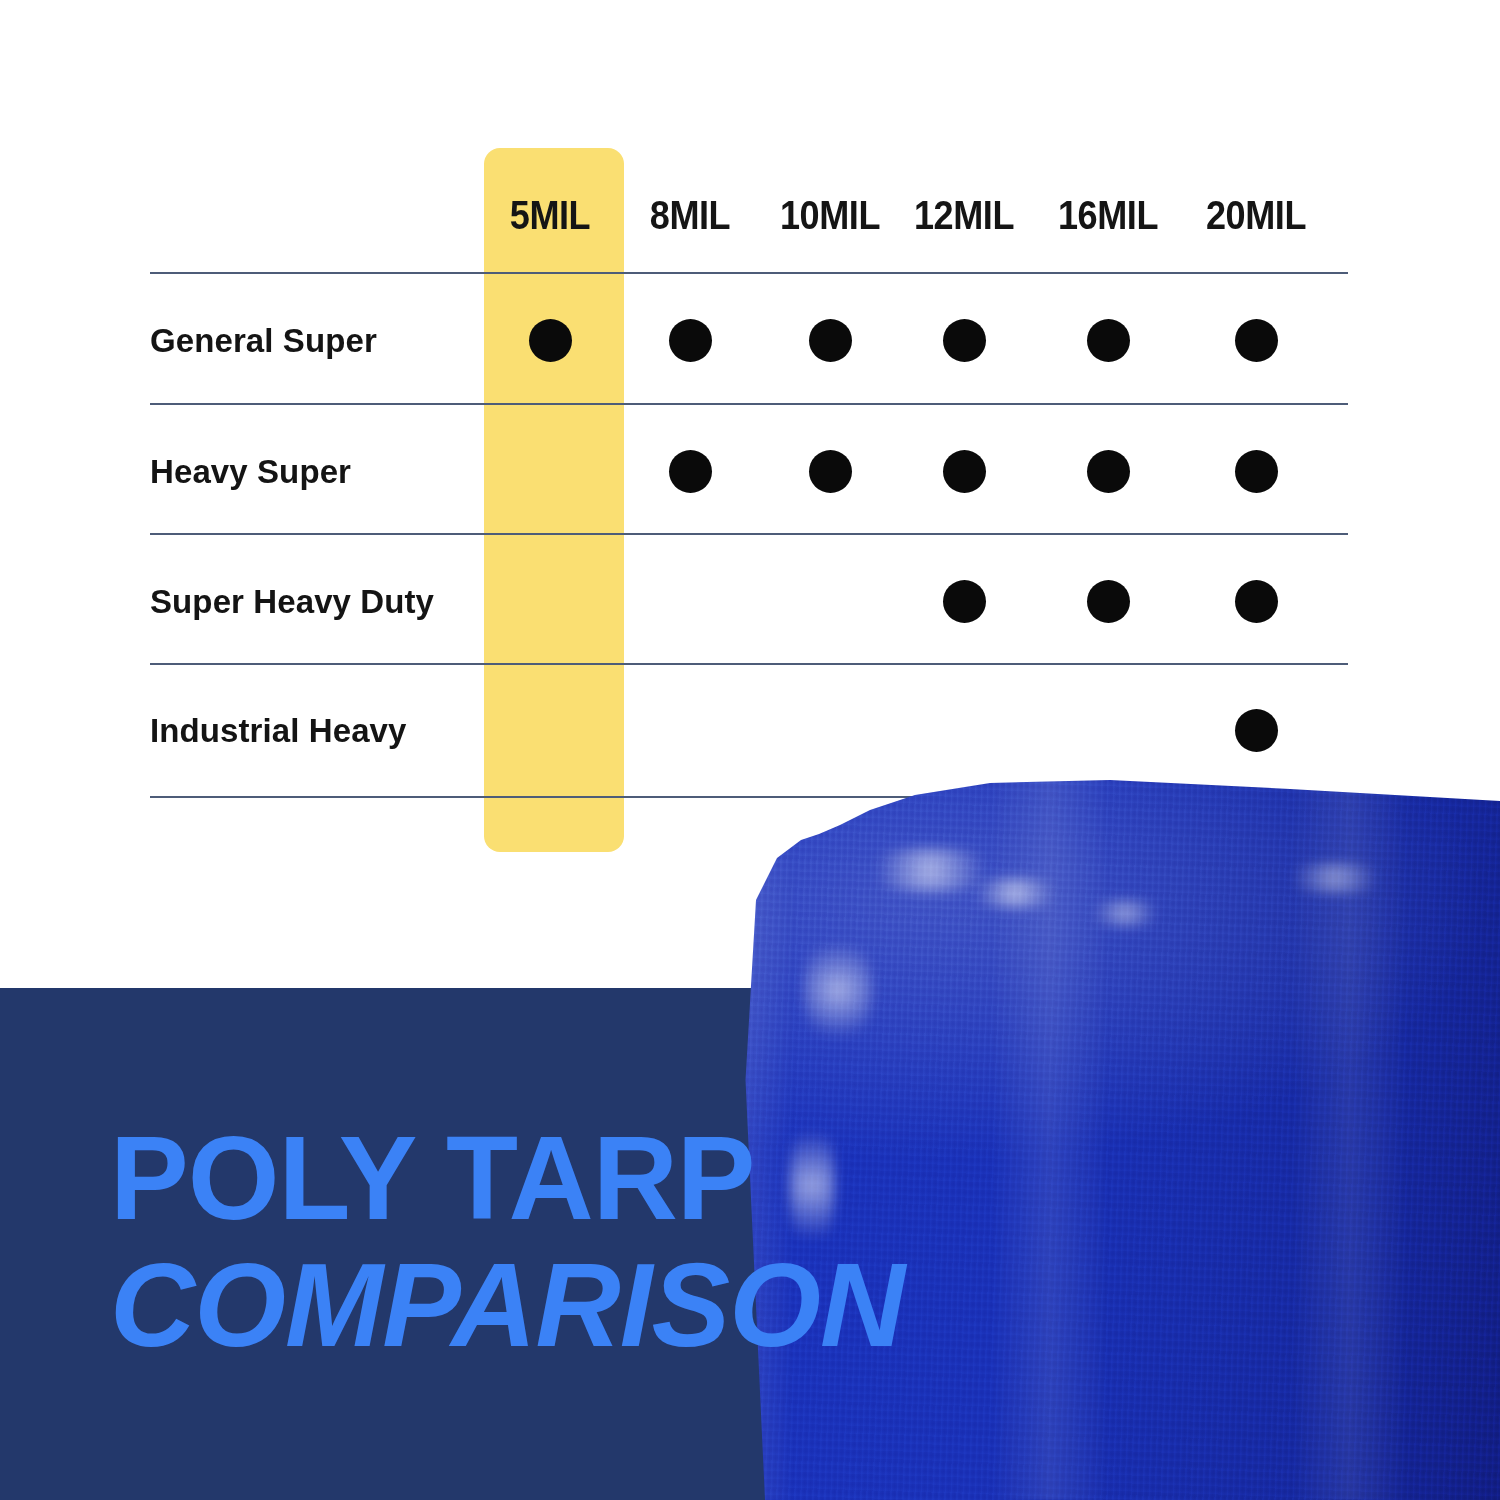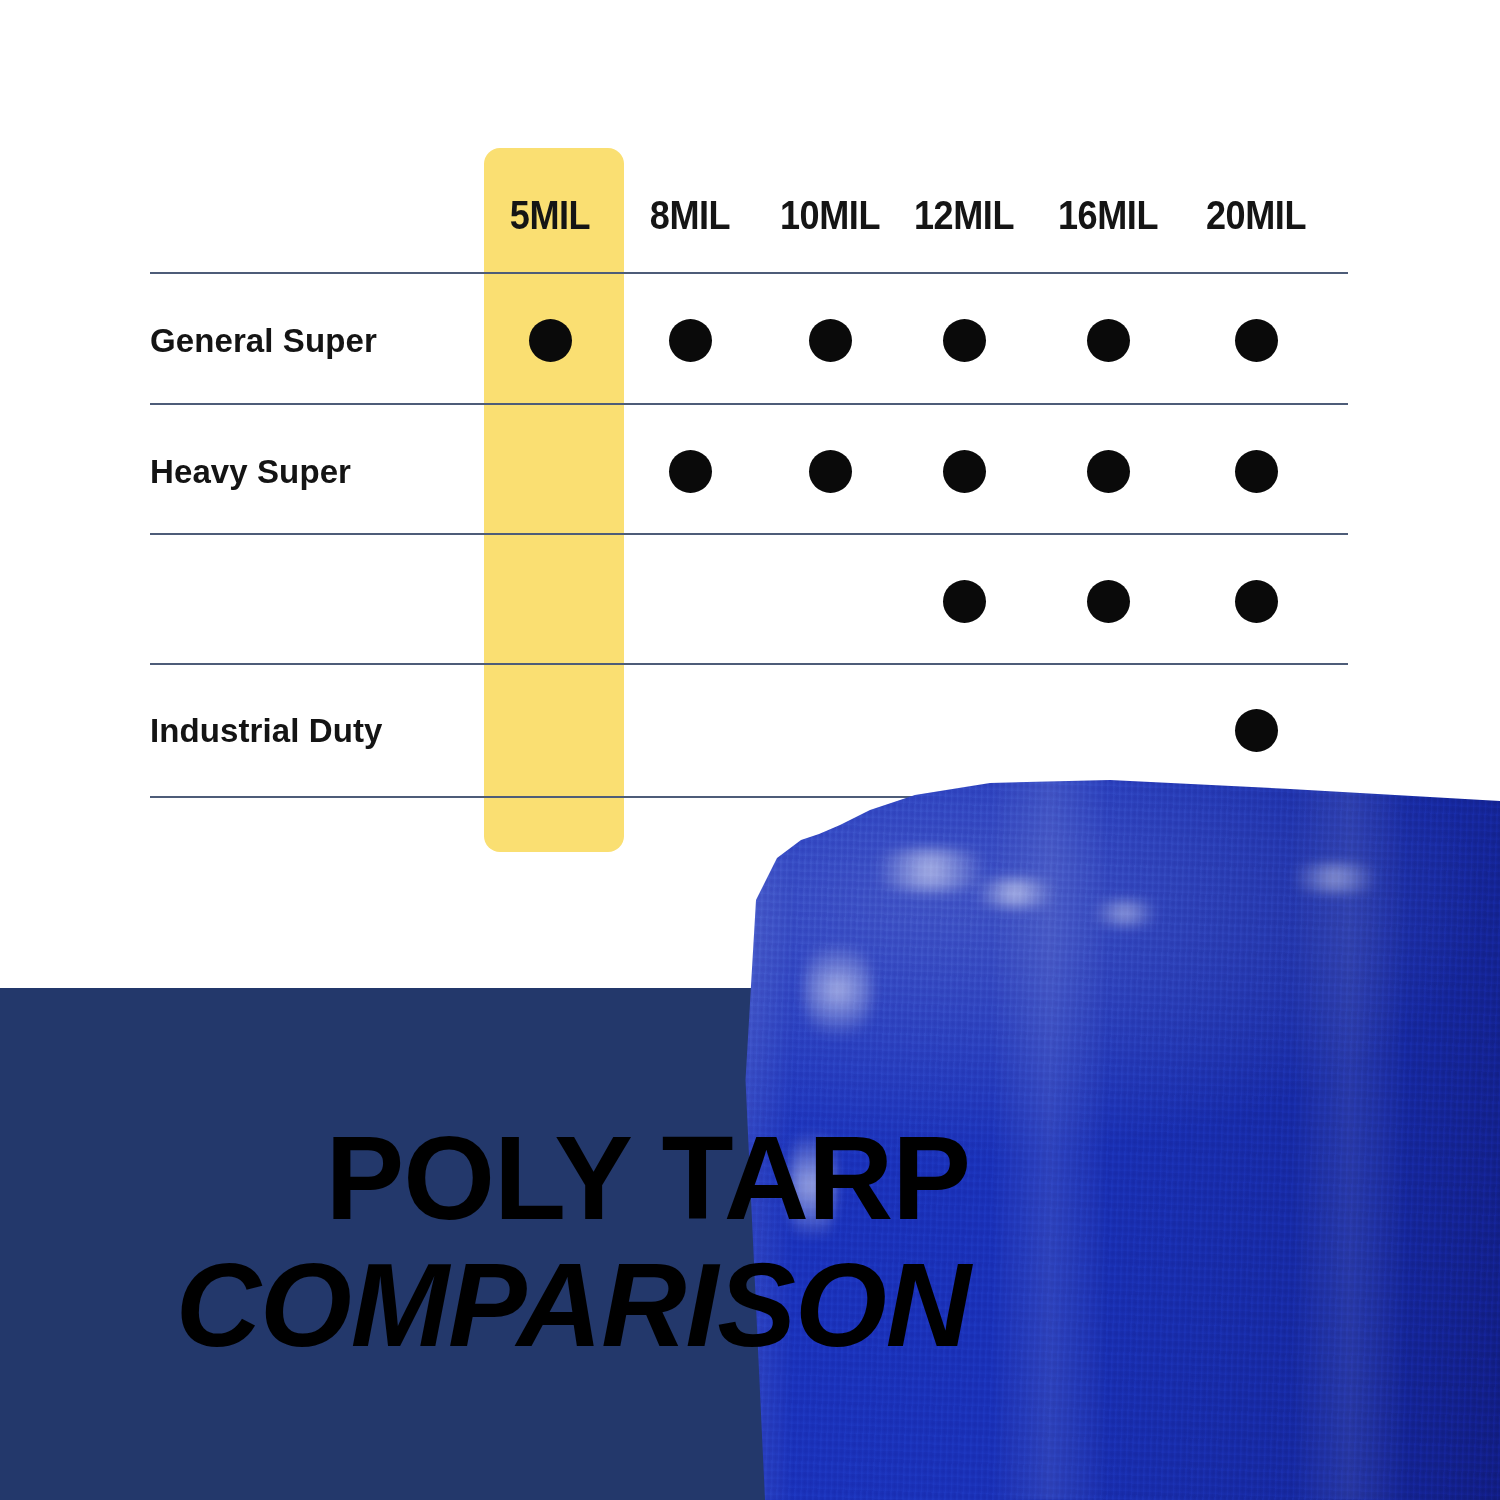--- a/index.html
+++ b/index.html
@@ -15,31 +15,30 @@
 
   
   .banner{
     position:absolute;left:0;top:988px;width:1500px;height:512px;
     background:#23386b;
     z-index:1;
   }
   .banner-title{
     position:absolute;left:110px;top:1122px;width:860px;
     z-index:4;
-    color:#000000;
+    color:#3b82f6;
     font-family:"Liberation Sans", sans-serif;
     font-weight:700;
     font-size:118px;
     line-height:0.96;
     letter-spacing:-1px;
     text-transform:uppercase;
     transform:scaleX(1.0);
     transform-origin:left top;
     pointer-events:none;
-    text-align:right;
   }
   .banner-title .l1{display:block;}
   .banner-title .l2{display:block;margin-top:14px;font-style:italic;}
 
   
   .tarp-wrap{
     position:absolute;left:0;top:0;width:1500px;height:1500px;
     z-index:3;
     pointer-events:none;
     -webkit-clip-path:polygon(
@@ -157,21 +156,22 @@
 
     <div class="colhead" style="left:474px;width:152px;">5MIL</div>
     <div class="colhead" style="left:614px;width:152px;">8MIL</div>
     <div class="colhead" style="left:748px;width:164px;">10MIL</div>
     <div class="colhead" style="left:882px;width:164px;">12MIL</div>
     <div class="colhead" style="left:1026px;width:164px;">16MIL</div>
     <div class="colhead" style="left:1174px;width:164px;">20MIL</div>
 
     <div class="rowlabel" style="top:322px">General Super</div>
     <div class="rowlabel" style="top:453px">Heavy Super</div>
-    <div class="rowlabel" style="top:712px">Industrial Duty</div>
+    <div class="rowlabel" style="top:583px">Super Heavy Duty</div>
+    <div class="rowlabel" style="top:712px">Industrial Heavy</div>
 
     <div id="dot-layer">
         <div class="dot" style="left: 528.5px; top: 318.5px;"></div>
         <div class="dot" style="left: 668.5px; top: 318.5px;"></div>
         <div class="dot" style="left: 808.5px; top: 318.5px;"></div>
         <div class="dot" style="left: 942.5px; top: 318.5px;"></div>
         <div class="dot" style="left: 1086.5px; top: 318.5px;"></div>
         <div class="dot" style="left: 1234.5px; top: 318.5px;"></div>
         <div class="dot" style="left: 668.5px; top: 449.5px;"></div>
         <div class="dot" style="left: 808.5px; top: 449.5px;"></div>

